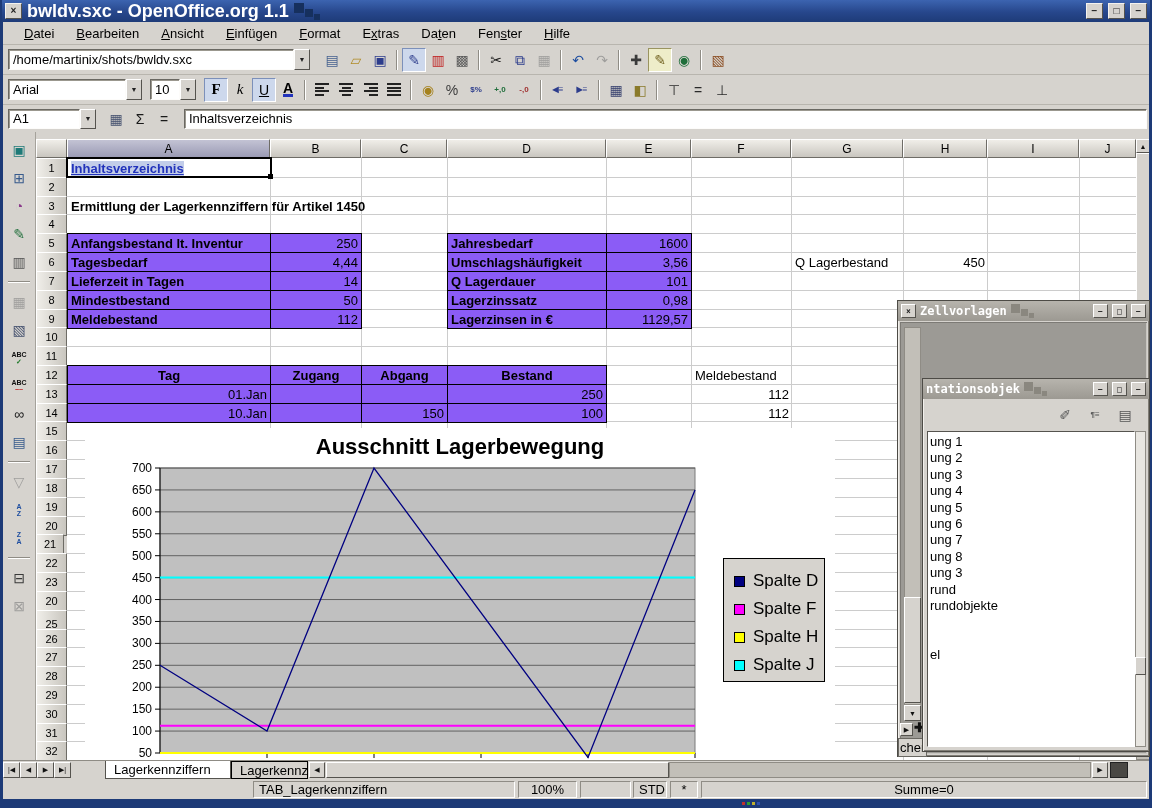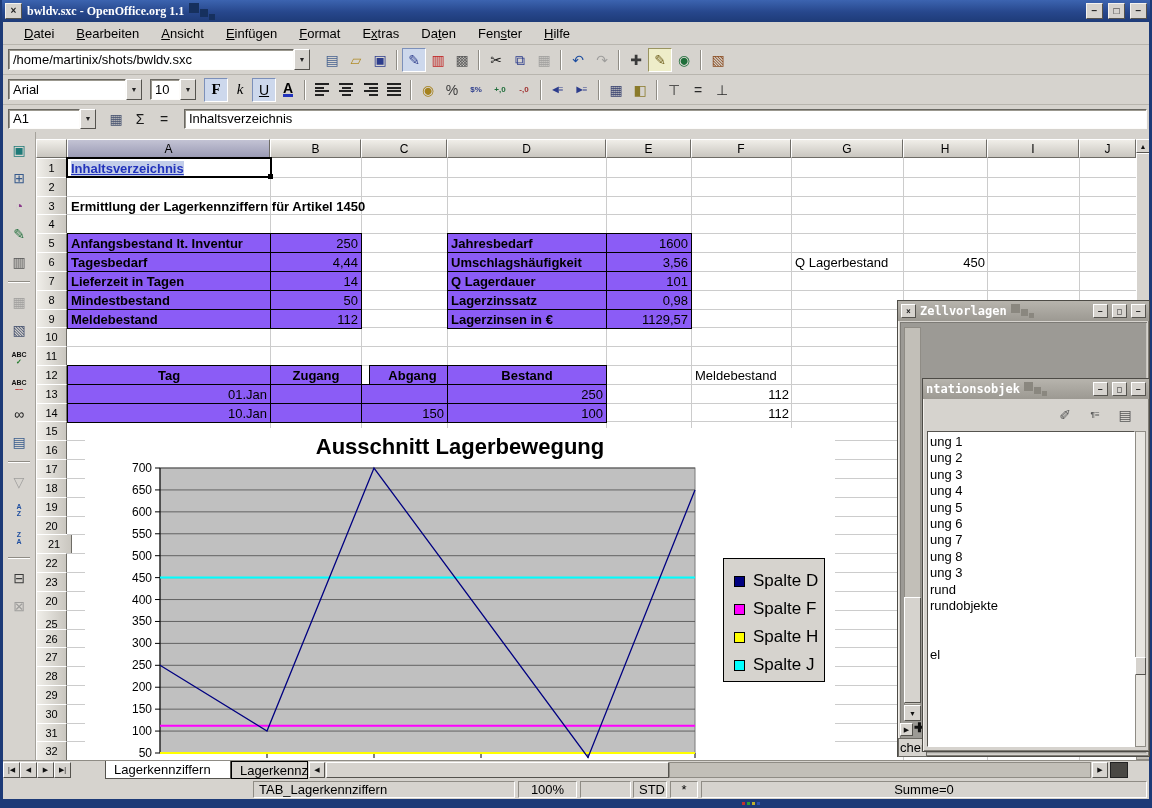--- a/index.html
+++ b/index.html
@@ -2,21 +2,21 @@
 <html><head>
 <meta charset="utf-8">
 <style>
   *{margin:0;padding:0;box-sizing:border-box}
   html,body{width:1152px;height:808px}
   body{position:relative;font-family:"Liberation Sans",sans-serif;background:#d6d3ce;overflow:hidden;font-size:13px;color:#000}
   
   .frame{position:absolute;background:#1d3a77;z-index:10}
   
   .titlebar{position:absolute;left:2px;top:0;right:2px;height:22px;background:linear-gradient(180deg,#3c64b0 0%,#27478c 55%,#1e3b78 100%);display:flex;align-items:center;gap:5px;padding:0 3px;z-index:12}
-  .wtitle{color:#fff;font-family:Liberation Serif, serif;font-weight:bold;font-size:12px;white-space:nowrap}
+  .wtitle{color:#fff;font-family:Liberation Sans, sans-serif;font-weight:bold;font-size:18px;white-space:nowrap}
   .wbtn{width:17px;height:16px;background:#d6d3ce;border:1px solid;border-color:#f4f2ee #55534e #55534e #f4f2ee;display:flex;align-items:center;justify-content:center;font-size:10px;line-height:1;color:#222;font-weight:bold}
   .decor{position:relative;width:40px;height:20px}
   .decor i{position:absolute;background:#16305e}
   .fdecor i{background:#8a877f}
   .spacer{flex:1}
   
   .menubar{position:absolute;left:3px;top:22px;right:3px;height:23px;background:#d6d3ce;display:flex;align-items:center;padding-left:10px;border-bottom:1px solid #b8b5ae;z-index:12}
   .menuitem{padding:2px 11px;white-space:nowrap}
   
   .tbar{position:absolute;background:#d6d3ce;display:flex;align-items:center;z-index:12}
@@ -392,21 +392,21 @@
     <div class="rowhead" style="position: absolute; left: 36px; top: 346px; width: 31px; height: 20px;">11</div>
     <div class="rowhead" style="position: absolute; left: 36px; top: 365px; width: 31px; height: 20px;">12</div>
     <div class="rowhead" style="position: absolute; left: 36px; top: 384px; width: 31px; height: 20px;">13</div>
     <div class="rowhead" style="position: absolute; left: 36px; top: 403px; width: 31px; height: 20px;">14</div>
     <div class="rowhead" style="position: absolute; left: 36px; top: 421px; width: 31px; height: 20px;">15</div>
     <div class="rowhead" style="position: absolute; left: 36px; top: 440px; width: 31px; height: 20px;">16</div>
     <div class="rowhead" style="position: absolute; left: 36px; top: 459px; width: 31px; height: 20px;">17</div>
     <div class="rowhead" style="position: absolute; left: 36px; top: 478px; width: 31px; height: 20px;">18</div>
     <div class="rowhead" style="position: absolute; left: 36px; top: 497px; width: 31px; height: 20px;">19</div>
     <div class="rowhead" style="position: absolute; left: 36px; top: 516px; width: 31px; height: 20px;">20</div>
-    <div class="rowhead" style="position: absolute; left: 36px; top: 534px; width: 36px; height: 20px;">21</div>
+    <div class="rowhead" style="position: absolute; left: 36px; top: 534px; width: 28px; height: 20px;">21</div>
     <div class="rowhead" style="position: absolute; left: 36px; top: 553px; width: 31px; height: 20px;">22</div>
     <div class="rowhead" style="position: absolute; left: 36px; top: 572px; width: 31px; height: 20px;">23</div>
     <div class="rowhead" style="position: absolute; left: 36px; top: 591px; width: 31px; height: 20px;">20</div>
     <div class="rowhead" style="position: absolute; left: 36px; top: 610px; width: 31px; height: 28px;">25</div>
     <div class="rowhead" style="position: absolute; left: 36px; top: 629px; width: 31px; height: 20px;">26</div>
     <div class="rowhead" style="position: absolute; left: 36px; top: 647px; width: 31px; height: 20px;">27</div>
     <div class="rowhead" style="position: absolute; left: 36px; top: 666px; width: 31px; height: 20px;">28</div>
     <div class="rowhead" style="position: absolute; left: 36px; top: 685px; width: 31px; height: 20px;">29</div>
     <div class="rowhead" style="position: absolute; left: 36px; top: 704px; width: 31px; height: 20px;">30</div>
     <div class="rowhead" style="position: absolute; left: 36px; top: 723px; width: 31px; height: 20px;">31</div>
@@ -476,21 +476,21 @@
     <div class="cell b bd" style="position: absolute; left: 67px; top: 290px; width: 204px; height: 20px;">Mindestbestand</div>
     <div class="cell r bd" style="position: absolute; left: 270px; top: 290px; width: 92px; height: 20px;">50</div>
     <div class="cell b bd" style="position: absolute; left: 447px; top: 290px; width: 160px; height: 20px;">Lagerzinssatz</div>
     <div class="cell r bd" style="position: absolute; left: 606px; top: 290px; width: 86px; height: 20px;">0,98</div>
     <div class="cell b bd" style="position: absolute; left: 67px; top: 309px; width: 204px; height: 20px;">Meldebestand</div>
     <div class="cell r bd" style="position: absolute; left: 270px; top: 309px; width: 92px; height: 20px;">112</div>
     <div class="cell b bd" style="position: absolute; left: 447px; top: 309px; width: 160px; height: 20px;">Lagerzinsen in €</div>
     <div class="cell r bd" style="position: absolute; left: 606px; top: 309px; width: 86px; height: 20px;">1129,57</div>
     <div class="cell c b bd" style="position: absolute; left: 67px; top: 365px; width: 204px; height: 20px;">Tag</div>
     <div class="cell c b bd" style="position: absolute; left: 270px; top: 365px; width: 92px; height: 20px;">Zugang</div>
-    <div class="cell c b bd" style="position: absolute; left: 361px; top: 365px; width: 87px; height: 20px; margin-left: 8px;">Abgang</div>
+    <div class="cell c b bd" style="position: absolute; left: 361px; top: 365px; width: 87px; height: 20px;">Abgang</div>
     <div class="cell c b bd" style="position: absolute; left: 447px; top: 365px; width: 160px; height: 20px;">Bestand</div>
     <div class="cell" style="position: absolute; left: 692px; top: 366px; height: 19px;">Meldebestand</div>
     <div class="cell r bd" style="position: absolute; left: 67px; top: 384px; width: 204px; height: 20px;">01.Jan</div>
     <div class="cell bd" style="position: absolute; left: 270px; top: 384px; width: 92px; height: 20px;"></div>
     <div class="cell bd" style="position: absolute; left: 361px; top: 384px; width: 87px; height: 20px;"></div>
     <div class="cell r bd" style="position: absolute; left: 447px; top: 384px; width: 160px; height: 20px;">250</div>
     <div class="cell r" style="position: absolute; left: 692px; top: 385px; width: 100px; height: 19px;">112</div>
     <div class="cell r bd" style="position: absolute; left: 67px; top: 403px; width: 204px; height: 20px;">10.Jan</div>
     <div class="cell bd" style="position: absolute; left: 270px; top: 403px; width: 92px; height: 20px;"></div>
     <div class="cell r bd" style="position: absolute; left: 361px; top: 403px; width: 87px; height: 20px;">150</div>

